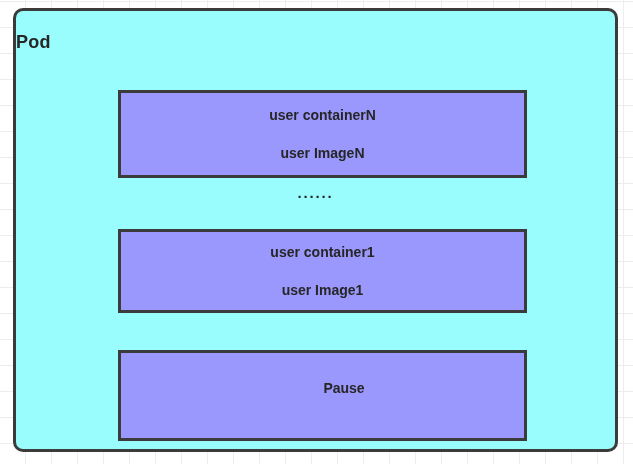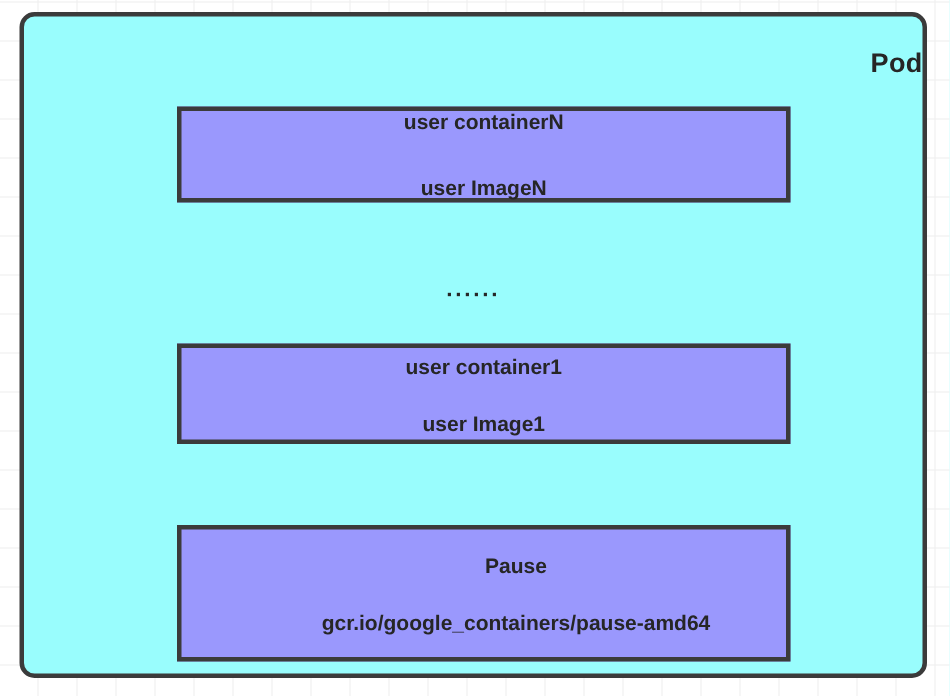--- a/index.html
+++ b/index.html
@@ -37,21 +37,21 @@
     background-color: #99fdfd;
     border: 3px solid #3b3b3b;
     border-radius: 10px;
   }
 
   #pod-title {
     position: absolute;
     left: 0;
     top: 21px;
     width: 100%;
-    text-align: right;
+    text-align: left;
     font-size: 18px;
     font-weight: bold;
     color: #262626;
     letter-spacing: 0.2px;
   }
 
   
   .container-box {
     position: absolute;
     left: 102px;
@@ -59,28 +59,27 @@
     box-sizing: border-box;
     background-color: #9a98fd;
     border: 3px solid #3b3b3b;
     display: flex;
     flex-direction: column;
     align-items: center;
     justify-content: center;
   }
 
   #box-containerN {
-    top: 60px;
-    height: 64px;
-    justify-content: space-between;
+    top: 79px;
+    height: 88px;
   }
 
   #box-container1 {
     top: 218px;
-    height: 67px;
+    height: 84px;
   }
 
   #box-pause {
     top: 339px;
     height: 91px;
     padding-left: 43px;
   }
 
   .box-line {
     font-size: 14px;
@@ -129,18 +128,17 @@
 
     <div id="ellipsis">······</div>
 
     <div class="container-box" id="box-container1">
       <div class="box-line box-line-primary">user container1</div>
       <div class="box-line box-line-secondary">user Image1</div>
     </div>
 
     <div class="container-box" id="box-pause">
       <div class="box-line box-line-primary">Pause</div>
-      <div class="box-line box-line-secondary">gcr.io/google_containers/pause-amd64</div>
     </div>
 
   </div>
 
 </div>
 
 </body></html>

